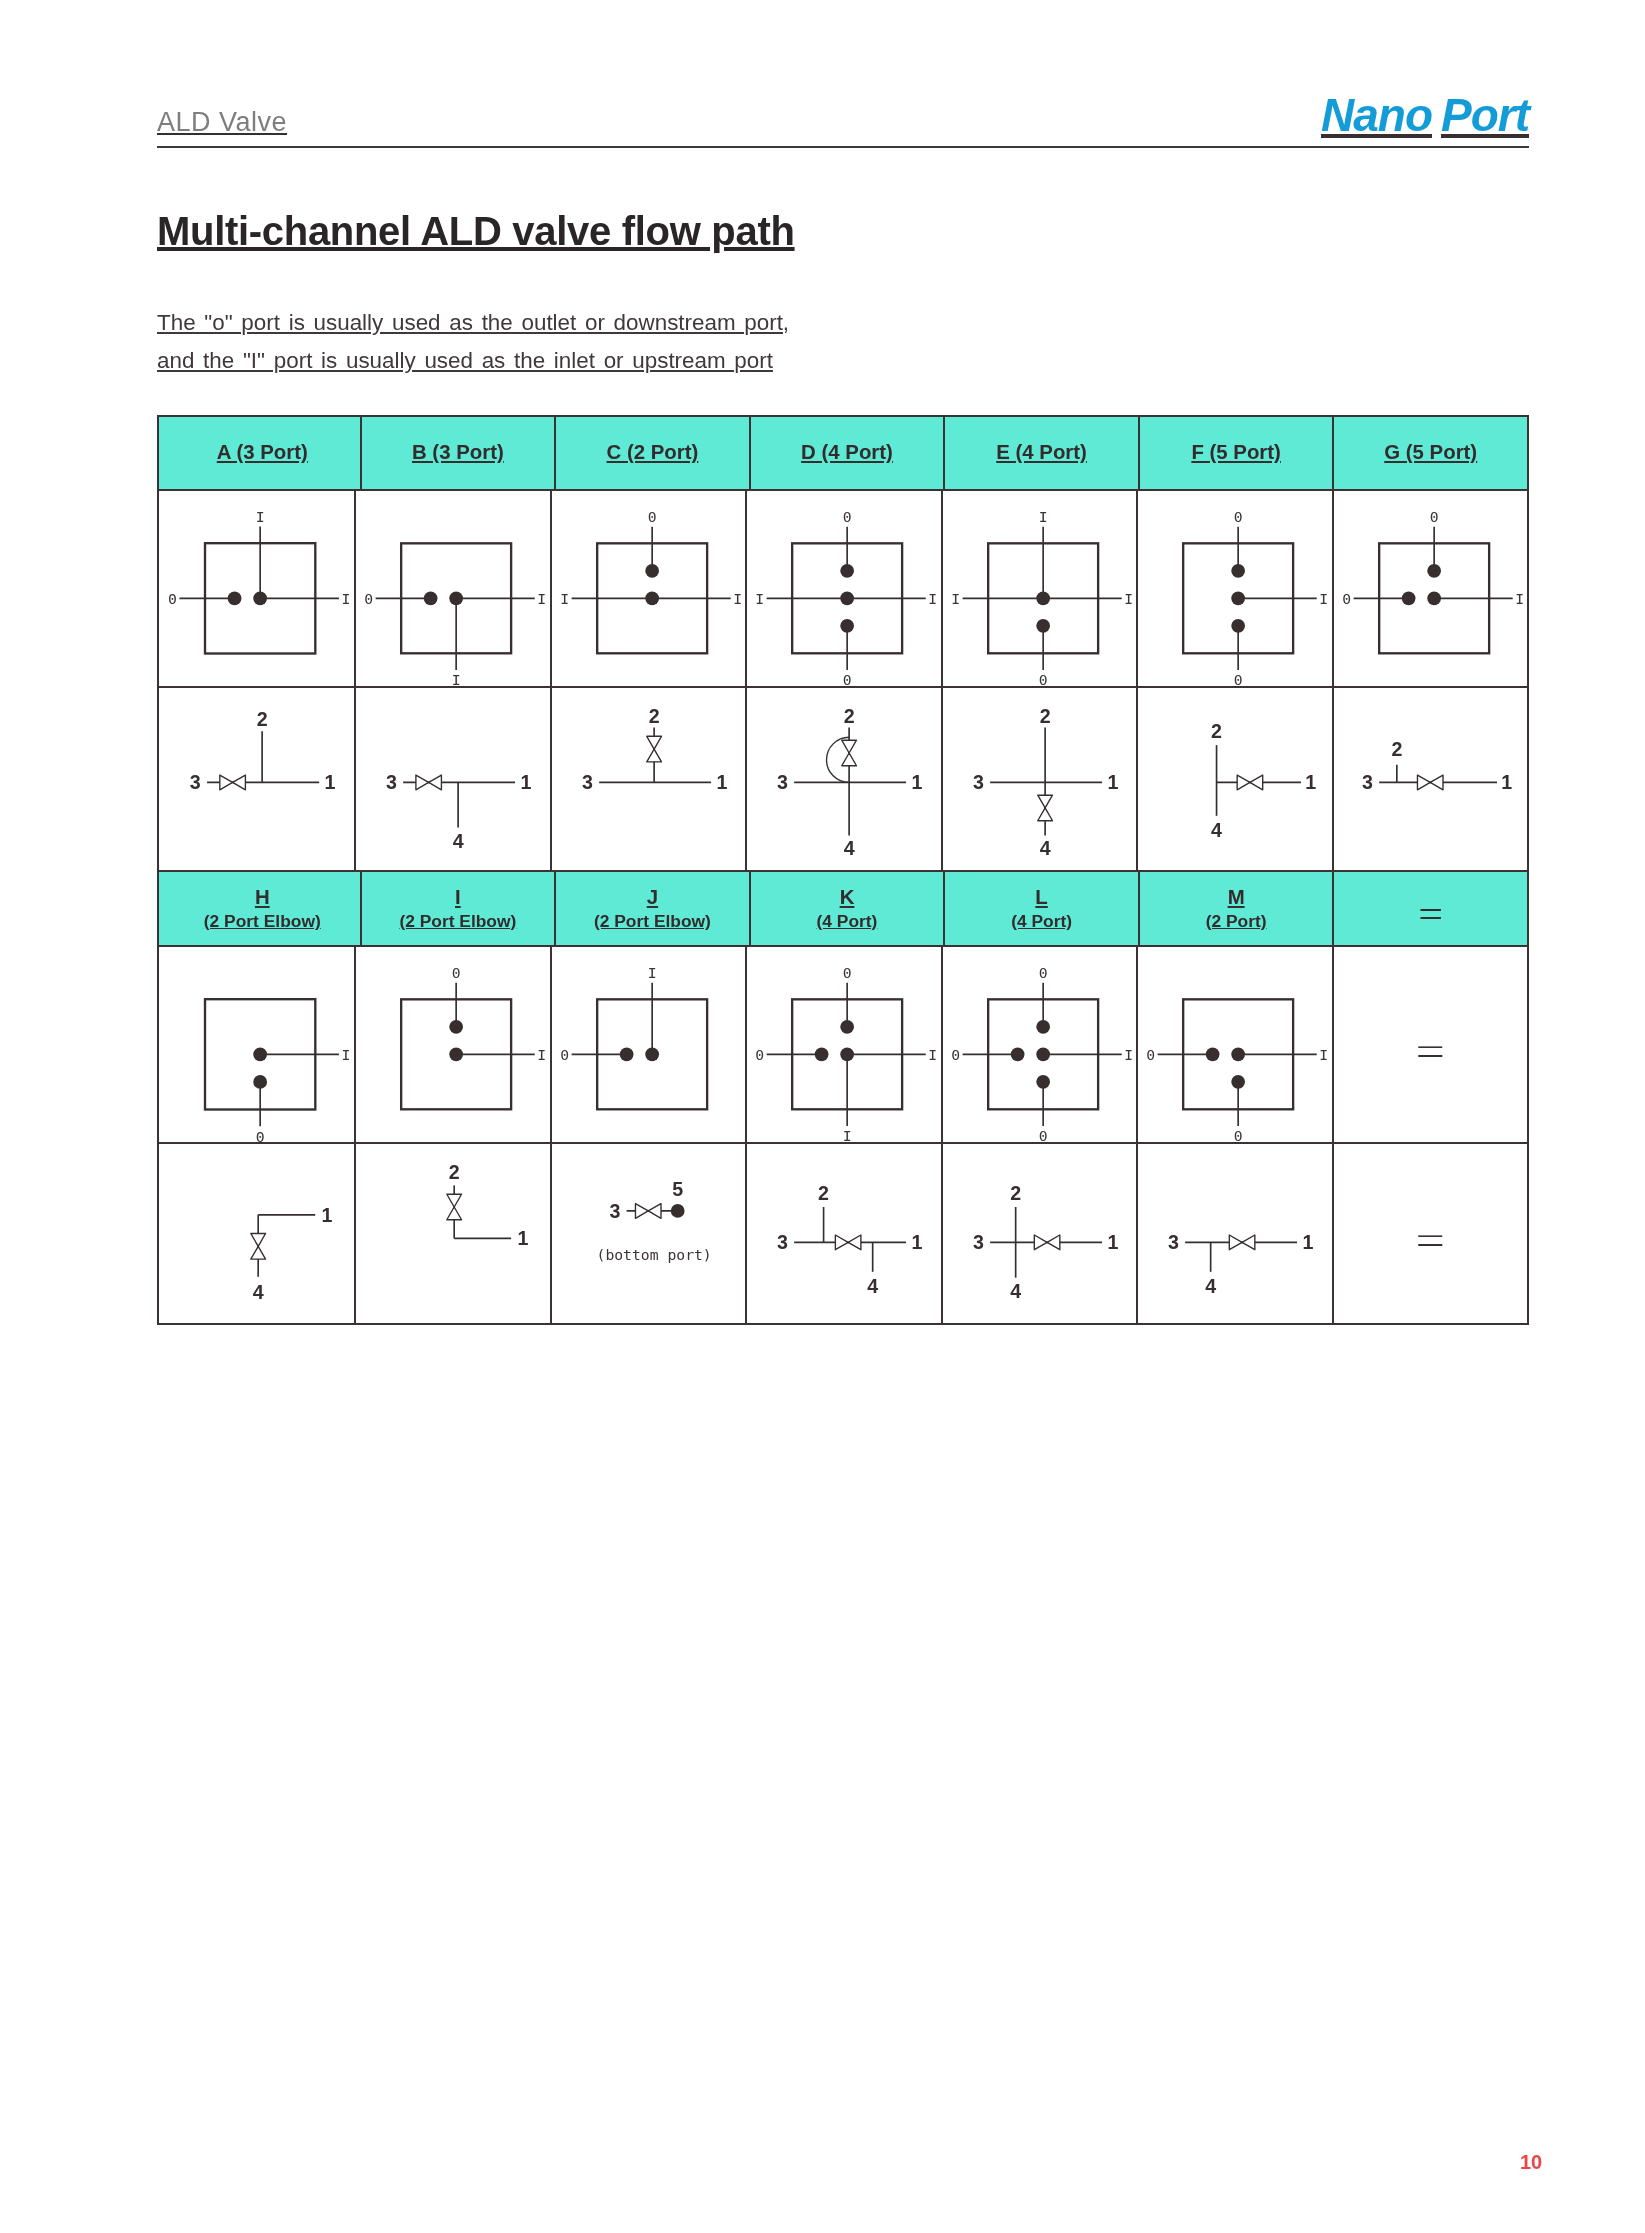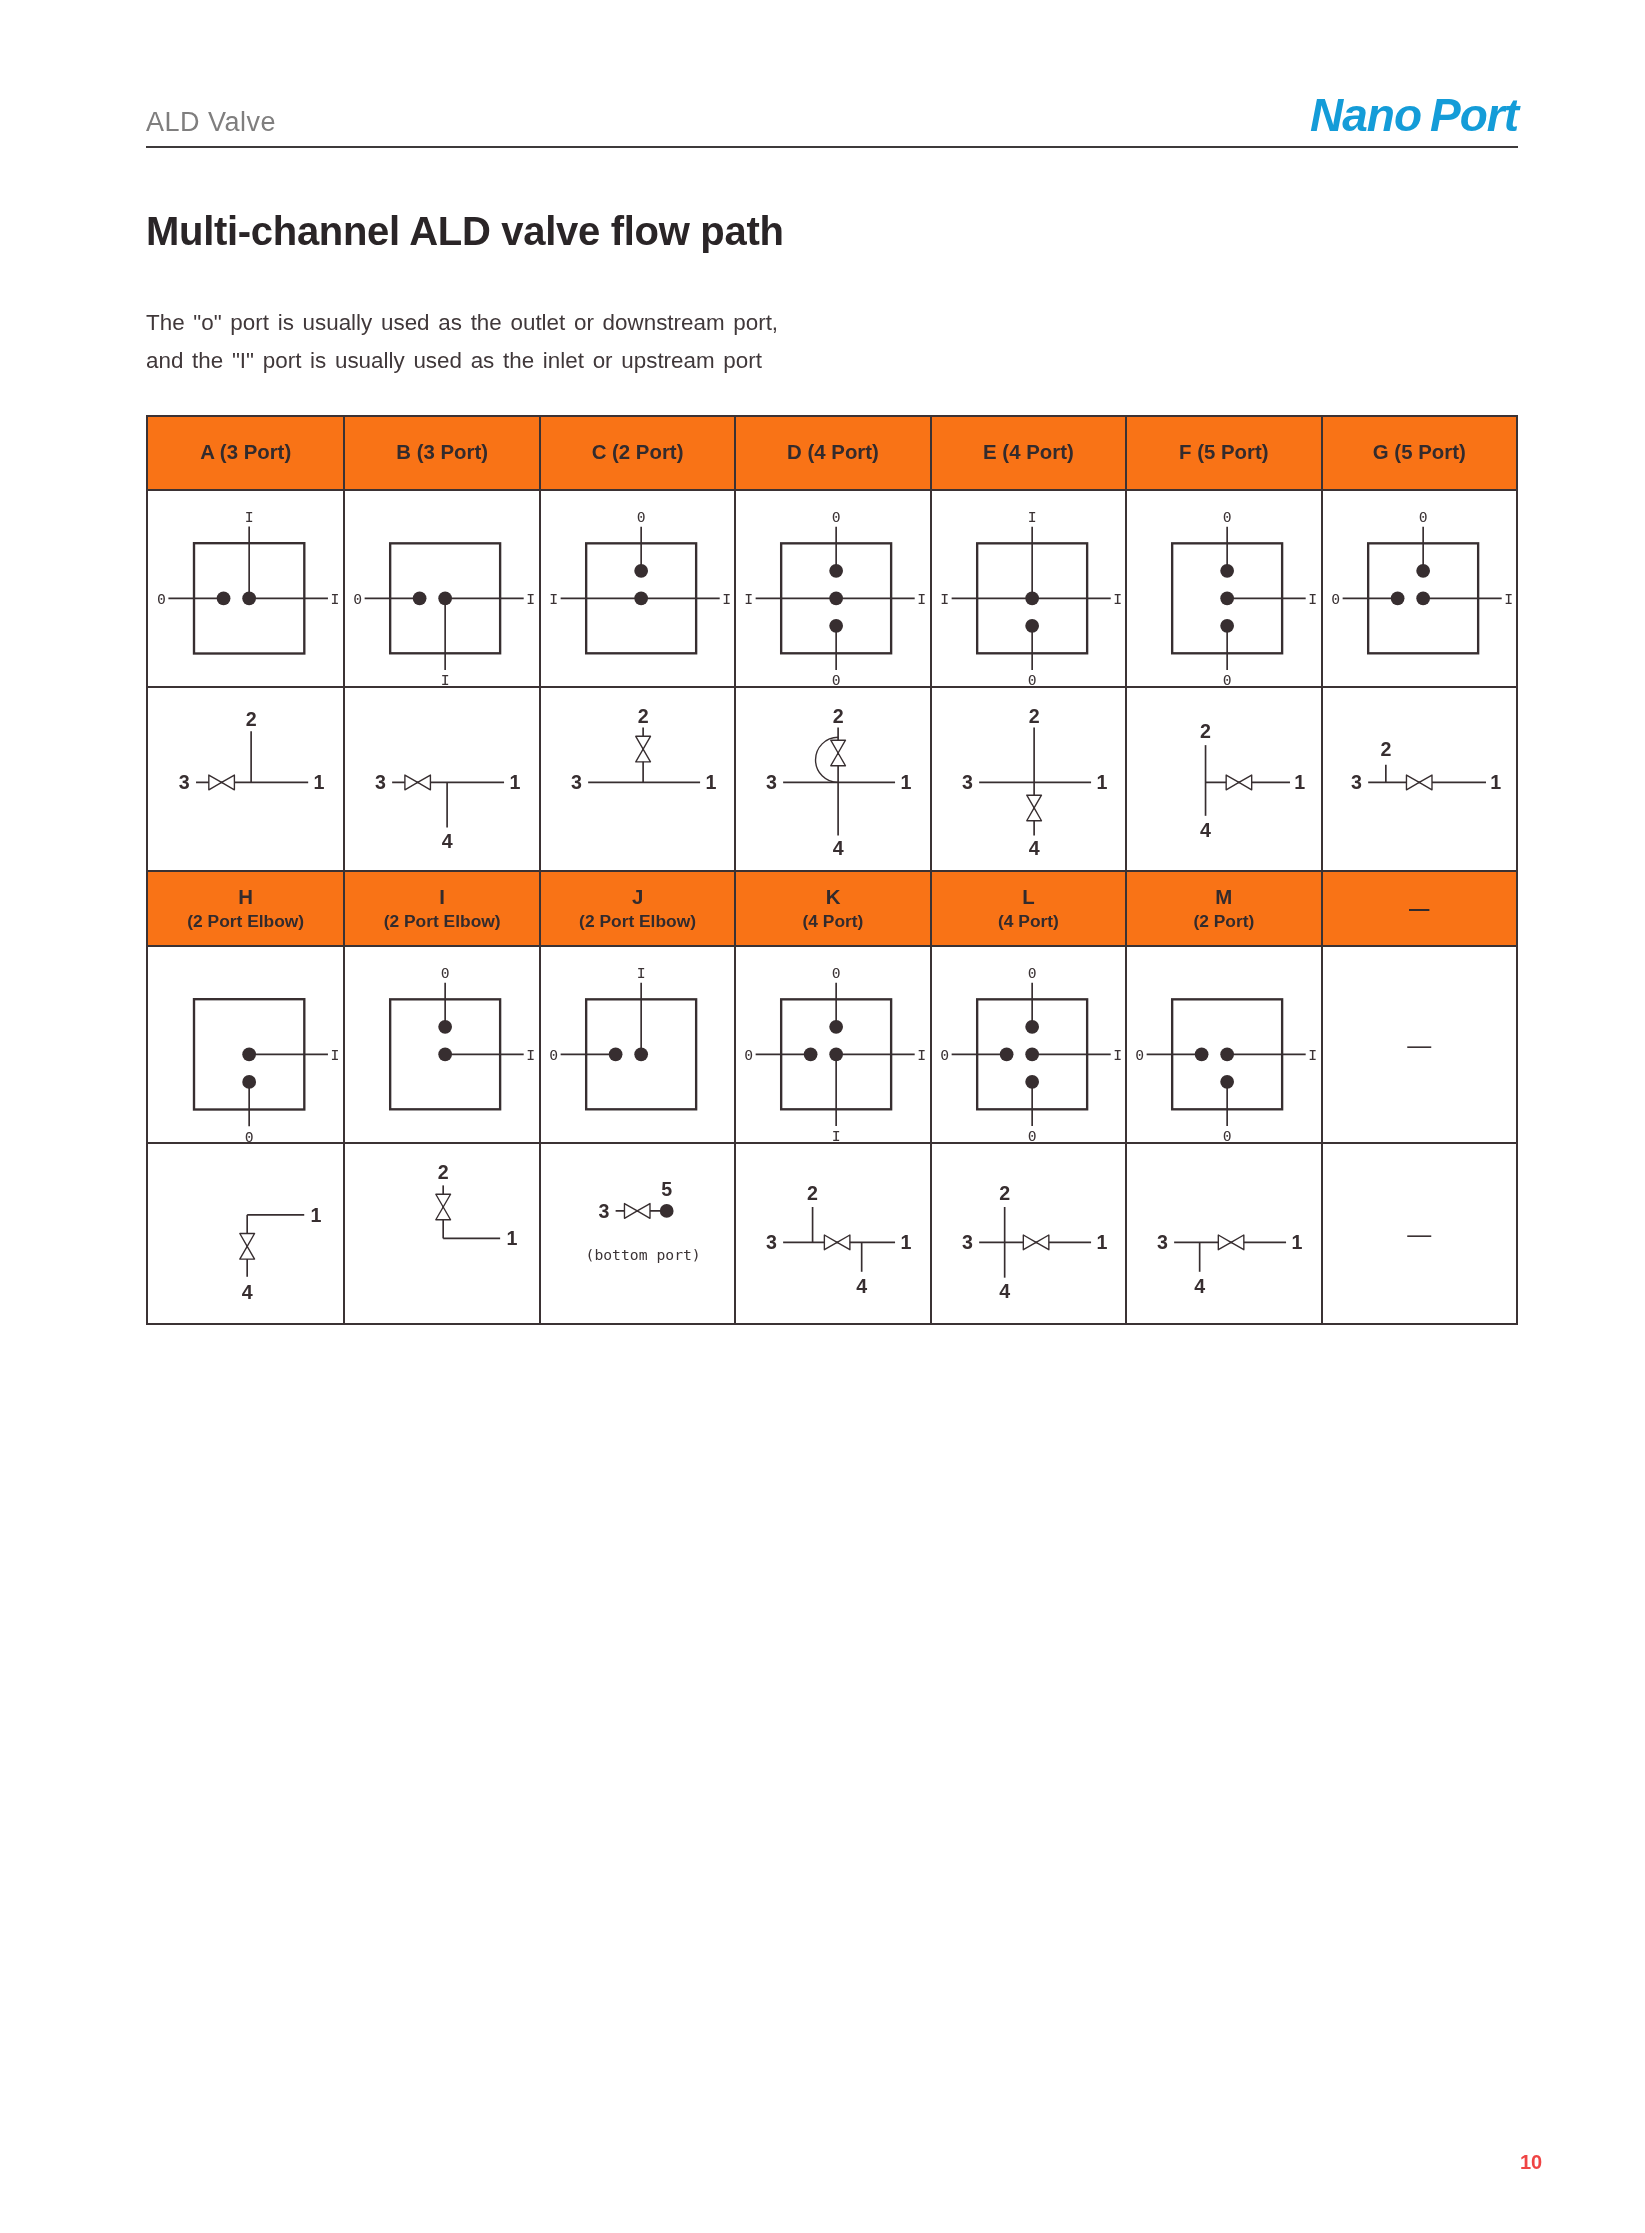--- a/index.html
+++ b/index.html
@@ -1,39 +1,39 @@
 <!DOCTYPE html>
 <html><head>
 <meta charset="utf-8">
 <style>
   * { margin:0; padding:0; box-sizing:border-box; }
   html,body { background:#ffffff; }
   .page {
     position:relative; width:1646px; height:2234px; background:#fff;
     font-family:"Liberation Sans", sans-serif; color:#372e30; overflow:hidden;
   }
-  .band { position:absolute; left:146px; width:1372px; }
+  .band { position:absolute; left:157px; width:1372px;text-decoration:underline; }
 
   .top-header { top:92px; display:flex; justify-content:space-between; align-items:flex-end; }
   .section-title { font-size:27px; color:#7f7e7e; letter-spacing:0.5px; }
   .logo { font-size:46px; font-weight:bold; font-style:italic; color:#149cd8; letter-spacing:-1px; line-height:1; white-space:nowrap; }
   .logo .p2 { margin-left:9px; }
   .rule { top:146px; border-top:2px solid #3e3a3b; height:0; }
 
   .doc-title { top:209px; font-size:40px; font-weight:bold; color:#2a2527; letter-spacing:-0.3px; }
 
   .intro { top:304px; font-size:22.4px; line-height:38px; color:#40383a; word-spacing:2.5px; }
 
   .valve-table { top:415px; border:2px solid #3b3234; }
   .trow { display:grid; grid-template-columns:repeat(7,1fr); border-top:2px solid #3b3234; }
   .trow:first-child { border-top:none; }
   .cell { border-left:2px solid #3b3234; display:flex; flex-direction:column;
           align-items:center; justify-content:center; overflow:hidden; }
   .cell:first-child { border-left:none; }
-  .head-row { height:72px; background:#f97316; }
+  .head-row { height:72px; background:#5eead4;padding-left:6px; }
   .head-row.g2 { height:75px; }
   .head-label { font-size:20.4px; font-weight:bold; color:#332b2d; line-height:1.25; }
   .head-sub { font-size:17.4px; font-weight:bold; color:#332b2d; line-height:1.2; }
   .ports-row { height:197px; }
   .flows-row { height:184px; }
   .flows-row.g2 { height:181px; }
   .cell svg { display:block; }
   .dash { font-size:24px; color:#3b3234; line-height:1; }
 
   text.num  { font:bold 20px "Liberation Sans",sans-serif; fill:#372e30; text-anchor:middle; dominant-baseline:central; }

